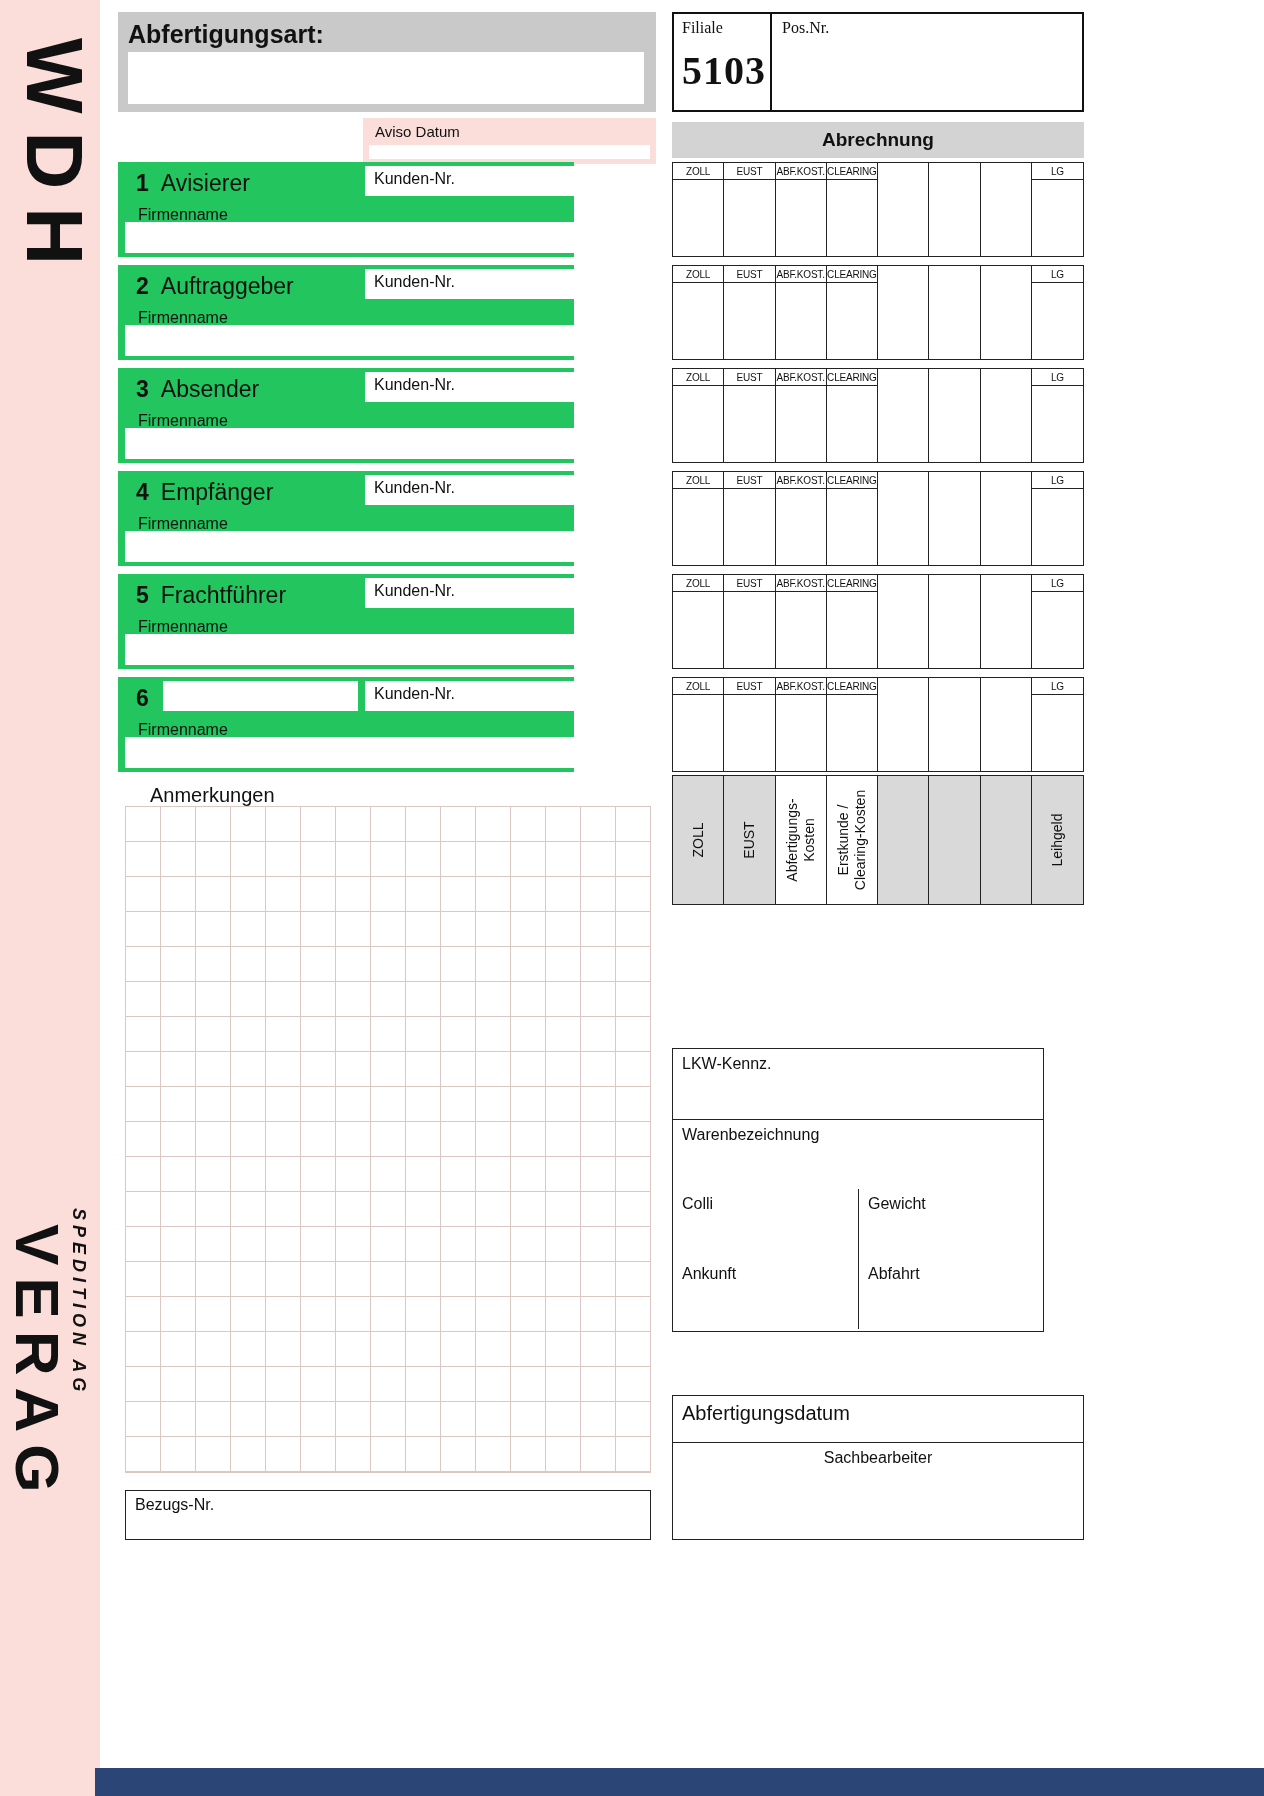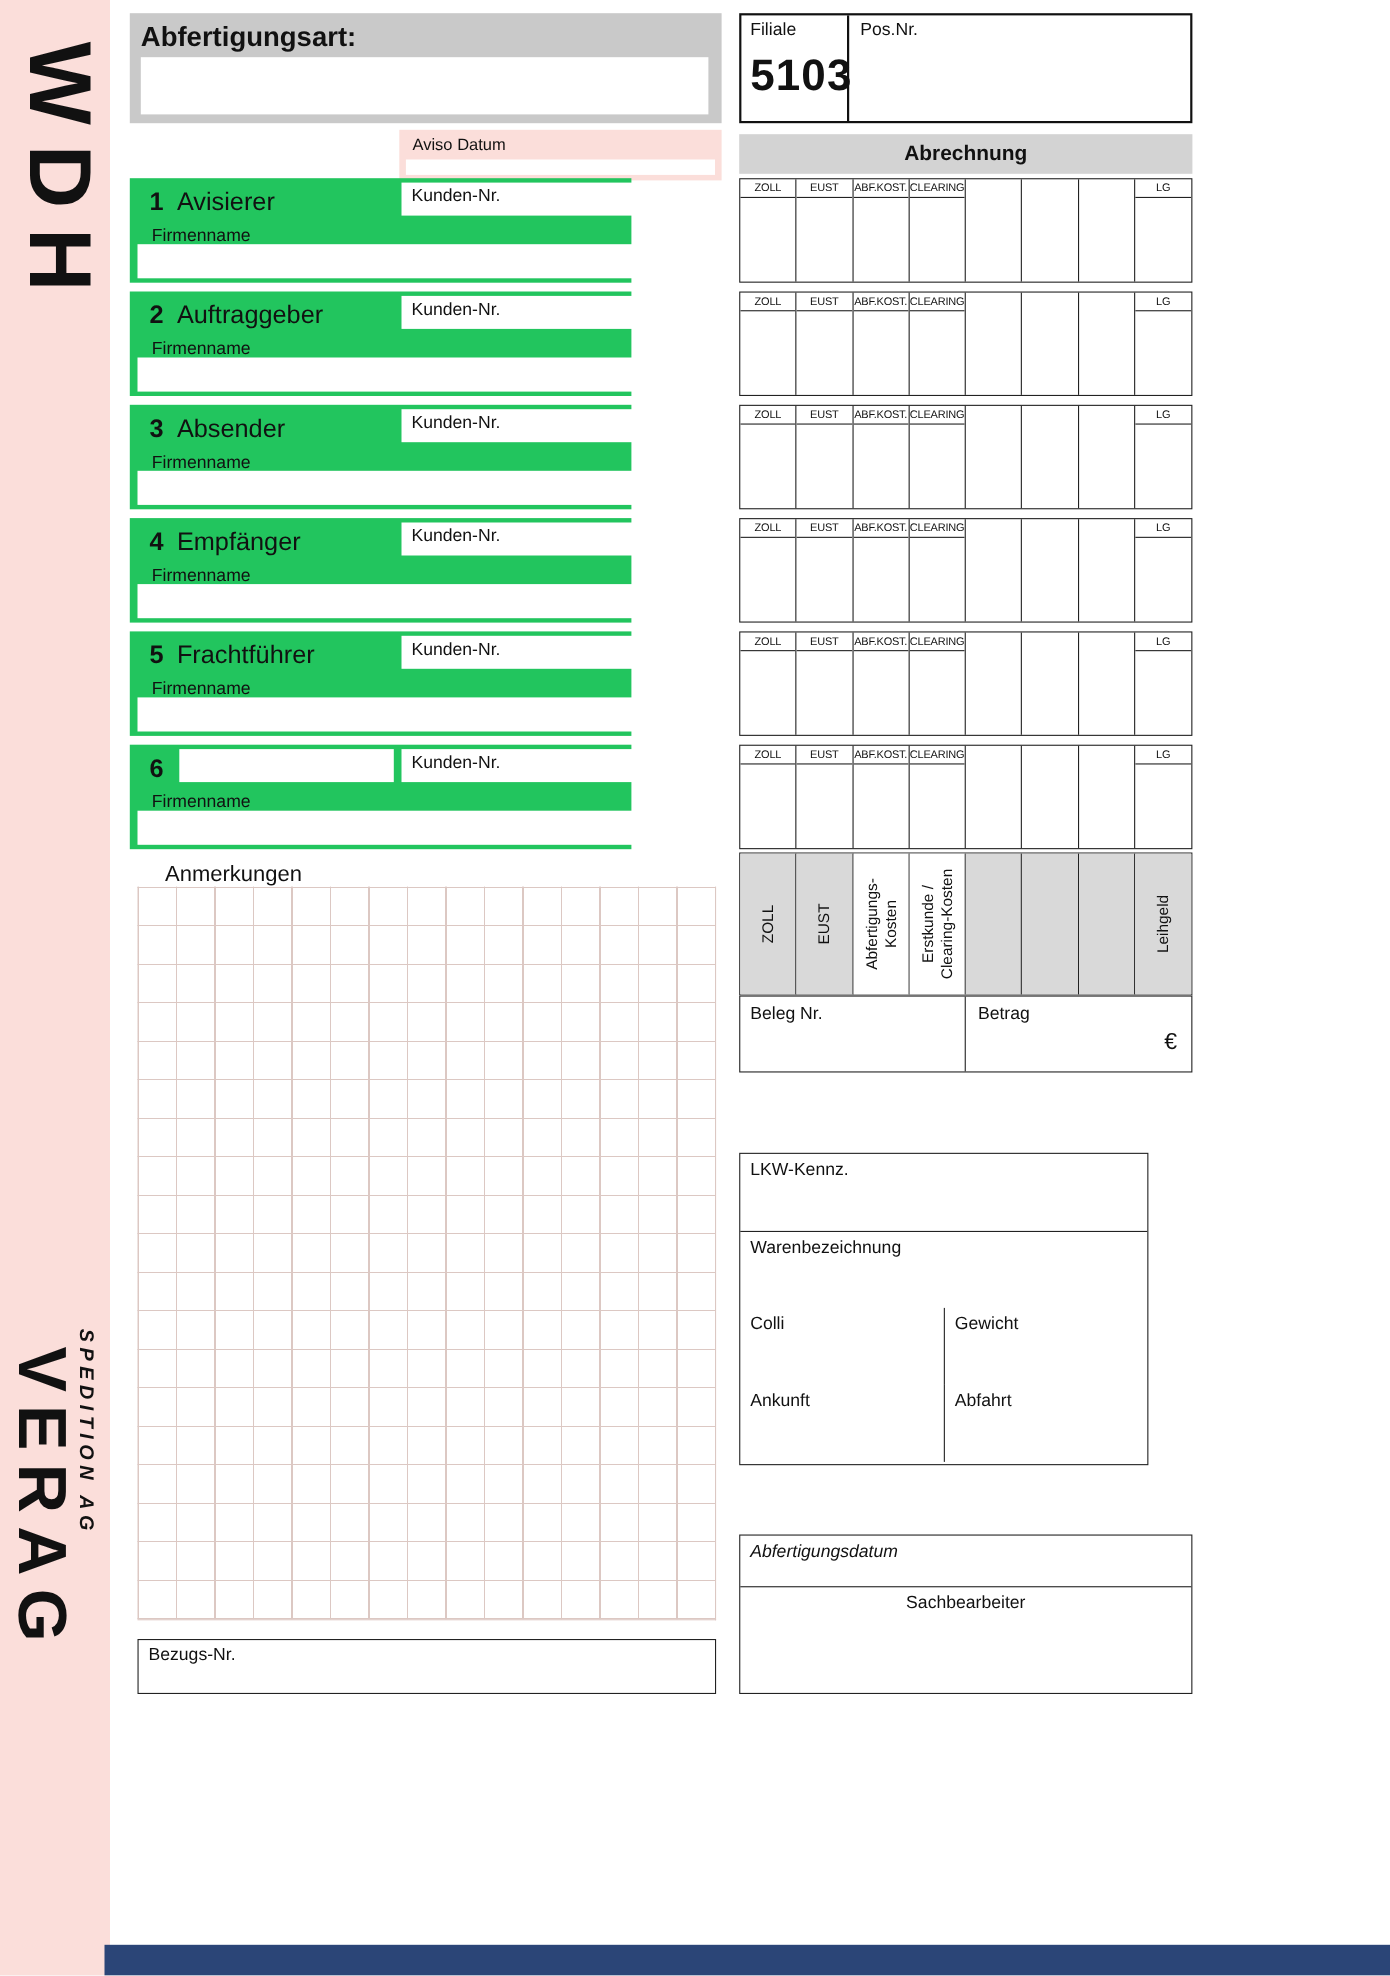--- a/index.html
+++ b/index.html
@@ -11,21 +11,21 @@
   .vert { position:absolute; transform-origin:left top; transform:rotate(90deg); white-space:nowrap; line-height:1; color:#111; }
   .wdh { left:94px; top:38px; font-size:80px; font-weight:700; letter-spacing:18px; }
   .verag { left:68px; top:1224px; font-size:62px; font-weight:700; letter-spacing:12px; }
   .spedition { left:88px; top:1208px; font-size:18px; font-weight:700; font-style:italic; letter-spacing:5px; }
 
   
   .abf-box { position:absolute; left:118px; top:12px; width:538px; height:100px; background:#c9c9c9; }
   .abf-label { position:absolute; left:10px; top:8px; font-size:25px;font-weight:bold; }
   .abf-input { position:absolute; left:10px; top:40px; width:516px; height:52px; background:#fff; }
 
-  .filiale-box { position:absolute; left:672px; top:12px; width:412px; height:100px; border:2px solid #111; background:#fff; display:flex; }
+  .filiale-box { position:absolute; left:672px; top:12px; width:412px; height:100px; border:2px solid #111; background:#fff; display:flex;font-family:Liberation Serif, serif; }
   .filiale-cell { width:98px; border-right:2px solid #111; padding:5px 8px; }
   .small-label { font-size:16px; }
   .filiale-value { font-size:40px; font-weight:700; margin-top:10px; letter-spacing:1px; }
   .posnr-cell { flex:1; padding:5px 10px; }
 
   .aviso-box { position:absolute; left:363px; top:118px; width:293px; height:46px; background:#fbdeda; }
   .aviso-label { position:absolute; left:12px; top:5px; font-size:15px; }
   .aviso-input { position:absolute; left:6px; top:27px; width:281px; height:14px; background:#fff; }
 
   .abrechnung-header { position:absolute; left:672px; top:122px; width:412px; height:36px; background:#d3d3d3; display:flex; align-items:center; justify-content:center; font-size:19px; font-weight:700; }
@@ -72,21 +72,21 @@
   .cargo-box { position:absolute; left:672px; top:1048px; width:372px; height:284px; border:1.5px solid #222; background:#fff; }
   .cargo-row { padding:6px 9px; font-size:16px; }
   .cargo-row.bt { border-top:1.5px solid #222; }
   .row-lkw { height:70px; }
   .row-waren { height:70px; }
   .cargo-split { display:flex; padding:0; height:70px; }
   .cargo-split > div { width:50%; padding:6px 9px; font-size:16px; }
   .cargo-split > div:last-child { border-left:1.5px solid #222; }
 
   .proc-box { position:absolute; left:672px; top:1395px; width:412px; height:145px; border:1.5px solid #222; background:#fff; }
-  .proc-row1 { height:46px; padding:6px 9px; font-size:16px;font-style:italic; }
+  .proc-row1 { height:46px; padding:6px 9px; font-size:20px; }
   .proc-row2 { height:96px; padding:6px 9px; font-size:16px; border-top:1.5px solid #222;text-align:center; }
 
   .blue-bar { position:absolute; left:95px; top:1768px; width:1169px; height:28px; background:#2b4577; }
 </style>
 </head>
 <body>
 
 <div class="page">
 
   <div class="left-strip">
@@ -309,27 +309,20 @@
         <div class="rot-text">Erstkunde / Clearing-Kosten</div>
       </div>
     <div class="rot-cell"></div>
     <div class="rot-cell"></div>
     <div class="rot-cell"></div>
     <div class="rot-cell">
         <div class="rot-text">Leihgeld</div>
       </div>
   </div>
 
-  <div class="beleg-row">
-    <div class="beleg-cell"><span>Beleg Nr.</span></div>
-    <div class="betrag-cell">
-      <span>Betrag</span>
-      <span class="euro">€</span>
-    </div>
-  </div>
 
   <div class="anm-label">Anmerkungen</div>
   <div class="anm-grid"></div>
 
   <div class="bezugs-box"><span>Bezugs-Nr.</span></div>
 
   <div class="cargo-box">
     <div class="cargo-row row-lkw"><span>LKW-Kennz.</span></div>
     <div class="cargo-row row-waren bt"><span>Warenbezeichnung</span></div>
     <div class="cargo-split bt">

